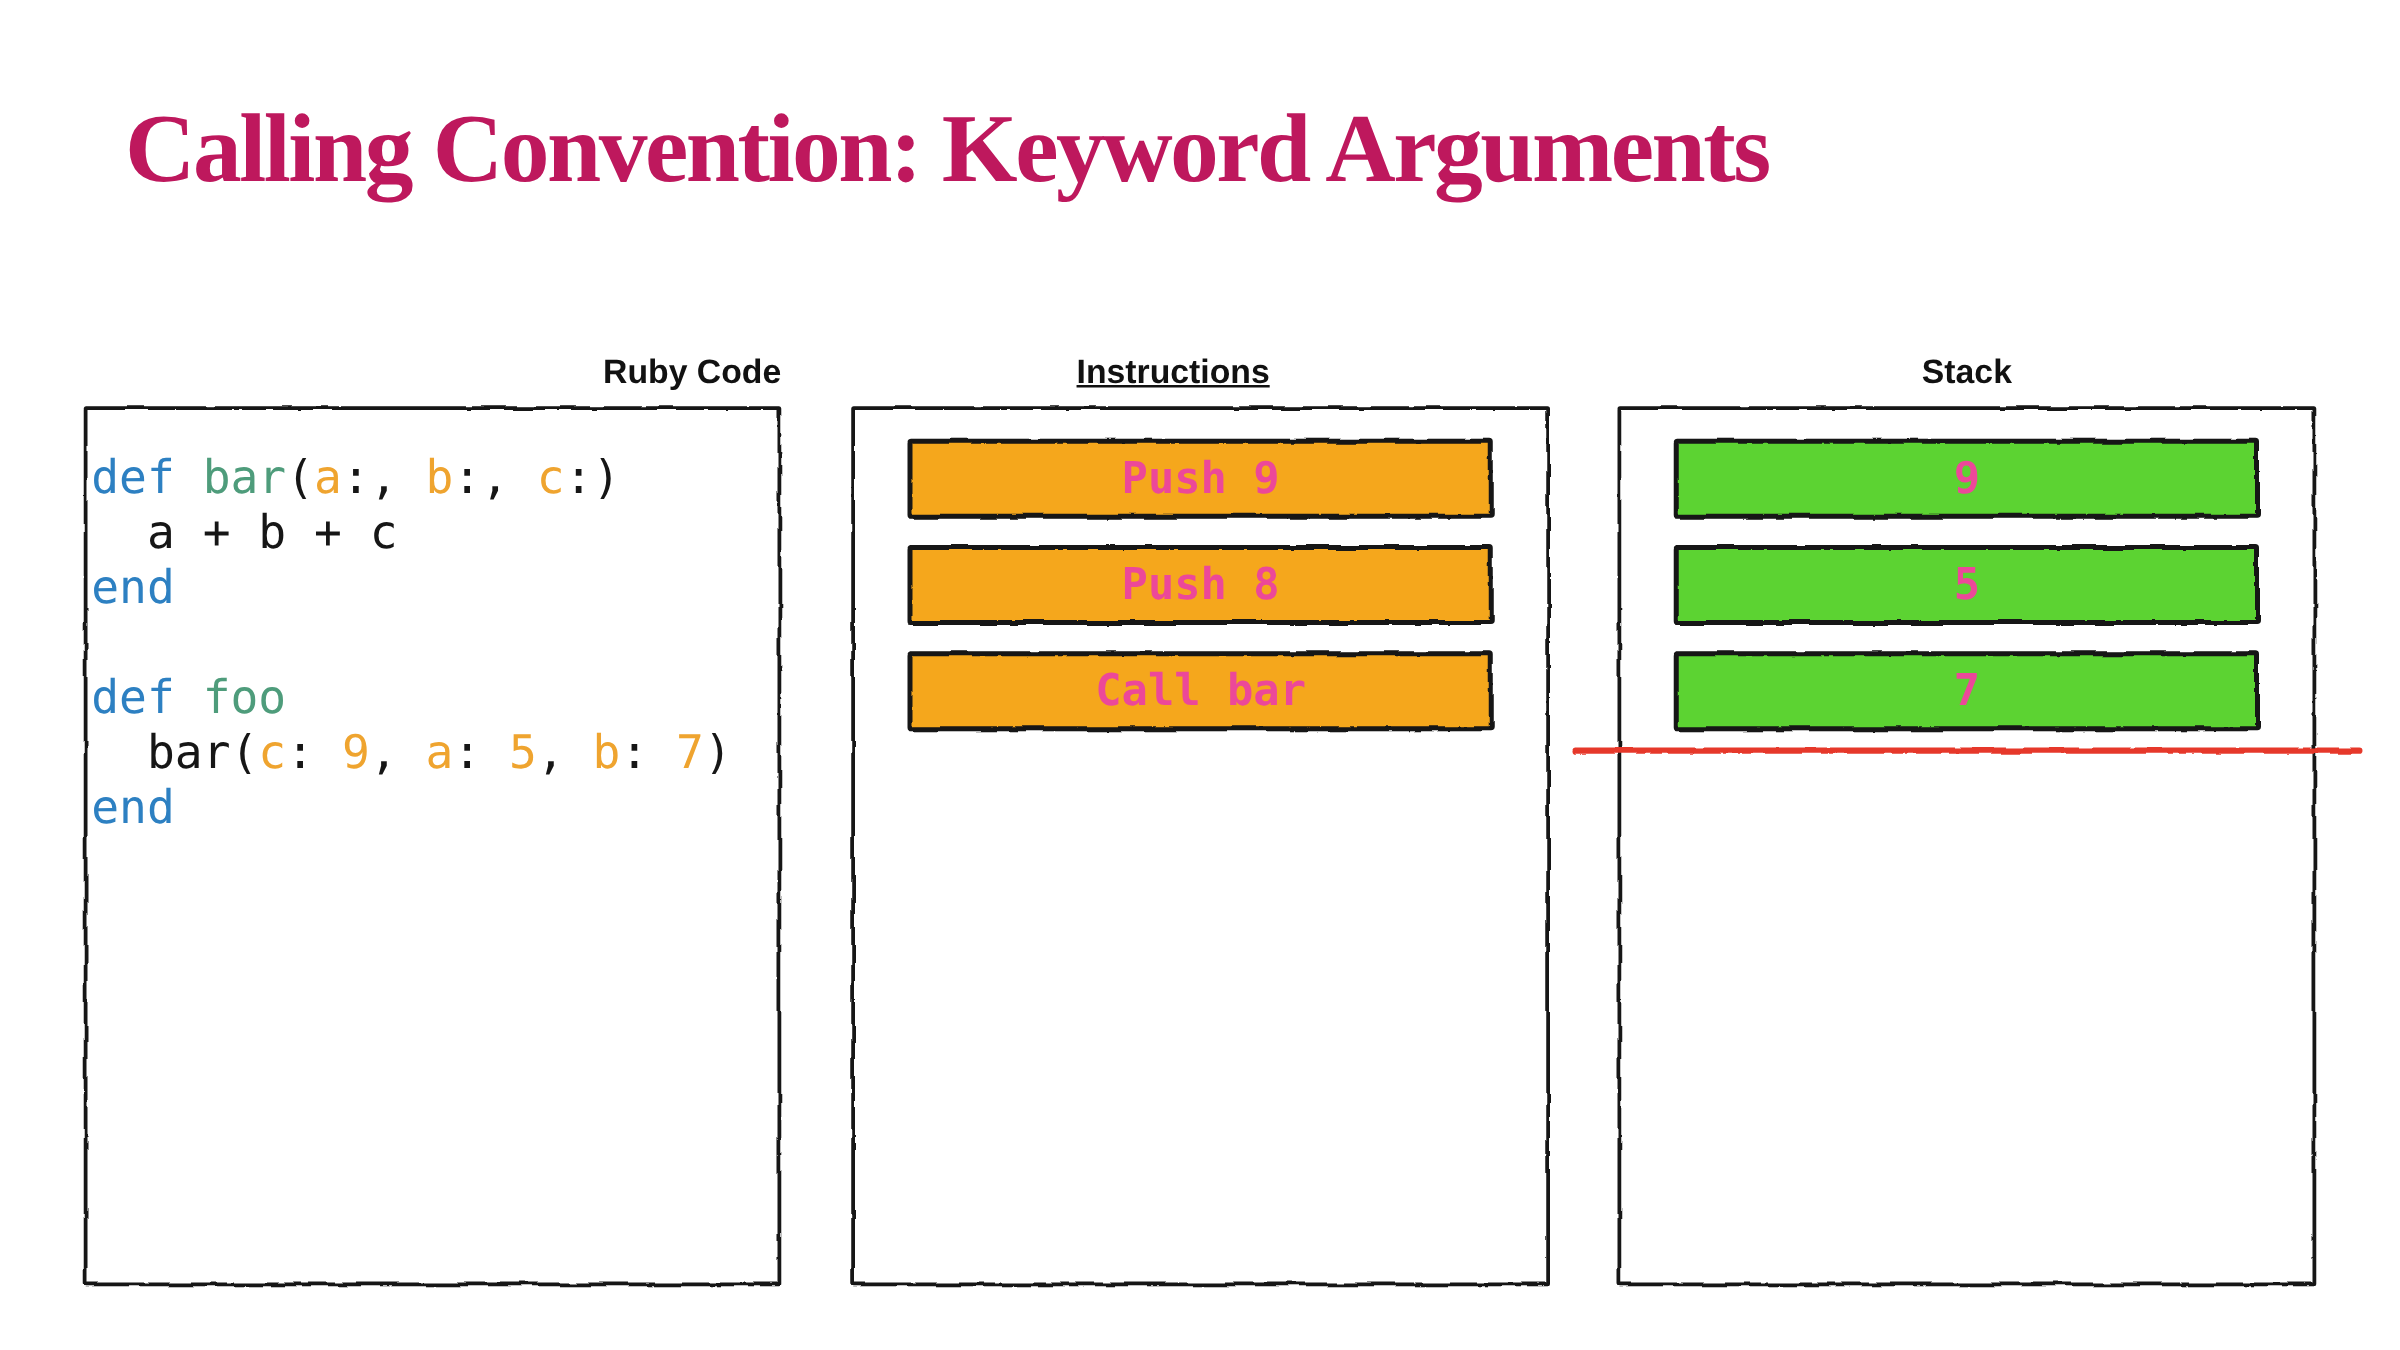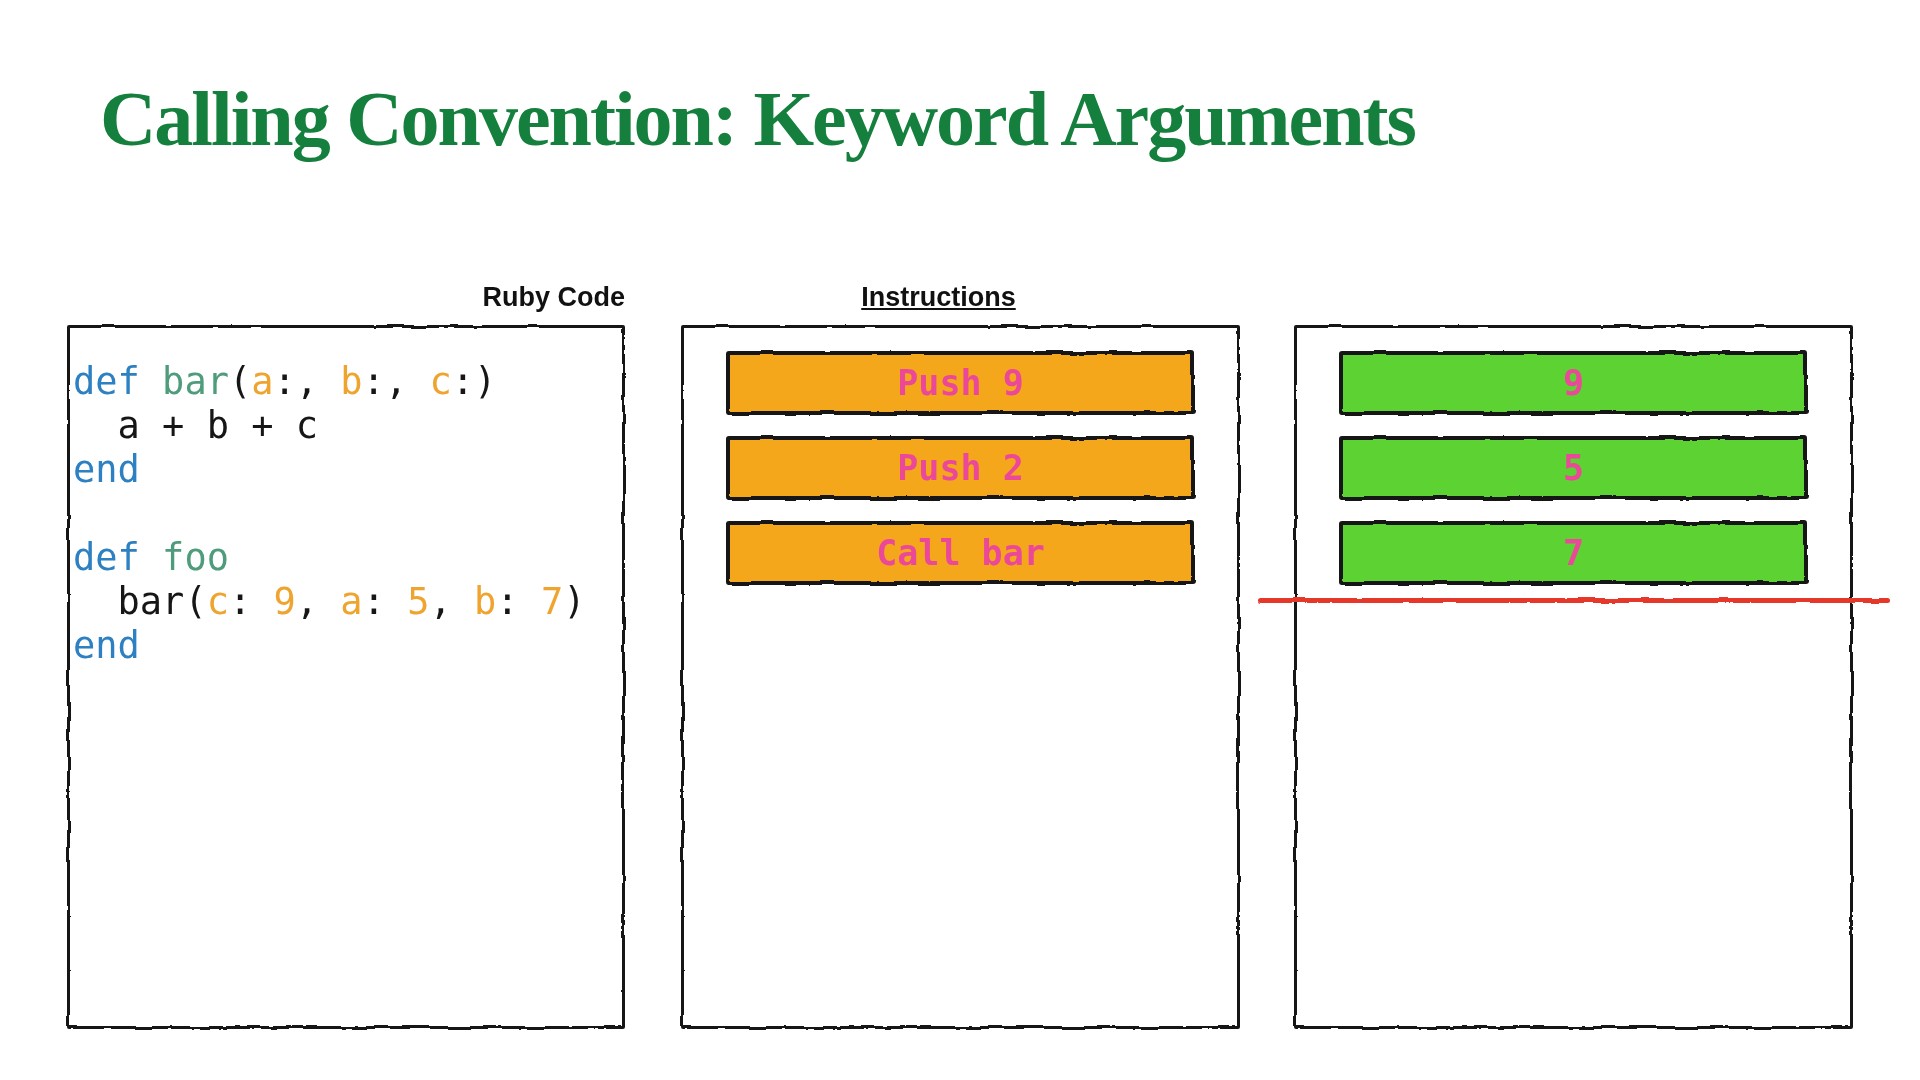--- a/index.html
+++ b/index.html
@@ -7,21 +7,21 @@
     position:relative;width:1920px;height:1080px;background:#ffffff;overflow:hidden;
     font-family:"Liberation Sans",sans-serif;color:#161616;
     --ink:#161616;--box-orange:#f5a71e;--box-green:#5bd331;--red:#e6392b;
     --kw:#2d80c2;--method:#4e9c7b;--sym:#efa42f;
   }
   .svg-defs{position:absolute;width:0;height:0;overflow:hidden;}
 
   .slide-title{
     position:absolute;left:100px;top:76px;margin:0;
     font-family:"Liberation Serif",serif;font-weight:700;font-size:78px;
-    letter-spacing:-2px;line-height:1.1;color:#15803d;white-space:nowrap;
+    letter-spacing:-2px;line-height:1.1;color:#be185d;white-space:nowrap;
   }
   .slide-subtitle{
     position:absolute;left:100px;top:196px;margin:0;
     font-family:"Liberation Serif",serif;font-weight:700;font-size:40px;
     letter-spacing:-1px;color:#000;white-space:nowrap;
   }
 
   .col-header{
     position:absolute;top:280px;height:34px;line-height:34px;
     font-weight:700;font-size:27px;text-align:center;color:#111;
@@ -83,36 +83,37 @@
     </filter>
   </defs>
 </svg>
 
 <div class="slide" style="--box-orange: #f5a71e; --box-green: #5bd331; --red: #e6392b; --kw: #2d80c2; --method: #4e9c7b; --sym: #efa42f; --ink: #161616;">
 
   <h1 class="slide-title">Calling Convention: Keyword Arguments</h1>
 
   <div class="col-header ruby">Ruby Code</div>
   <div class="col-header instr">Instructions</div>
+  <div class="col-header stack">Stack</div>
 
   <div class="panel ruby">
     <div class="sketch"></div>
     <pre class="code" id="code-block"><div class="code-line"><span class="tok-kw">def</span><span class="tok-plain"> </span><span class="tok-method">bar</span><span class="tok-plain">(</span><span class="tok-sym">a</span><span class="tok-plain">:, </span><span class="tok-sym">b</span><span class="tok-plain">:, </span><span class="tok-sym">c</span><span class="tok-plain">:)</span></div><div class="code-line"><span class="tok-plain">  a + b + c</span></div><div class="code-line"><span class="tok-kw">end</span></div><div class="code-line"></div><div class="code-line"><span class="tok-kw">def</span><span class="tok-plain"> </span><span class="tok-method">foo</span></div><div class="code-line"><span class="tok-plain">  bar(</span><span class="tok-sym">c</span><span class="tok-plain">: </span><span class="tok-sym">9</span><span class="tok-plain">, </span><span class="tok-sym">a</span><span class="tok-plain">: </span><span class="tok-sym">5</span><span class="tok-plain">, </span><span class="tok-sym">b</span><span class="tok-plain">: </span><span class="tok-sym">7</span><span class="tok-plain">)</span></div><div class="code-line"><span class="tok-kw">end</span></div></pre>
   </div>
 
   <div class="panel instr">
     <div class="sketch"></div>
     <div class="boxes" id="instr-boxes">
         <div class="box orange">
           <div class="sketch"></div>
           <div class="label">Push 9</div>
         </div>
         <div class="box orange">
           <div class="sketch"></div>
-          <div class="label">Push 2</div>
+          <div class="label">Push 8</div>
         </div>
         <div class="box orange">
           <div class="sketch"></div>
           <div class="label">Call bar</div>
         </div>
       </div>
   </div>
 
   <div class="panel stack">
     <div class="sketch"></div>

